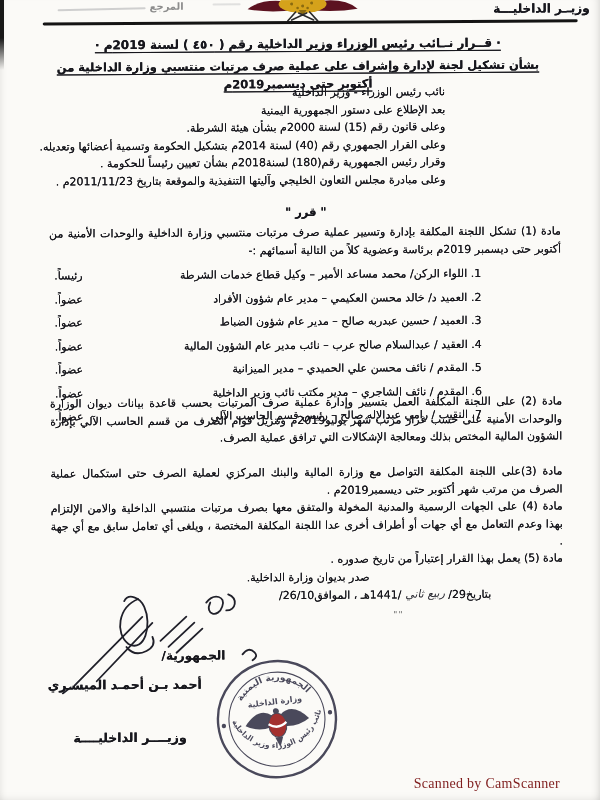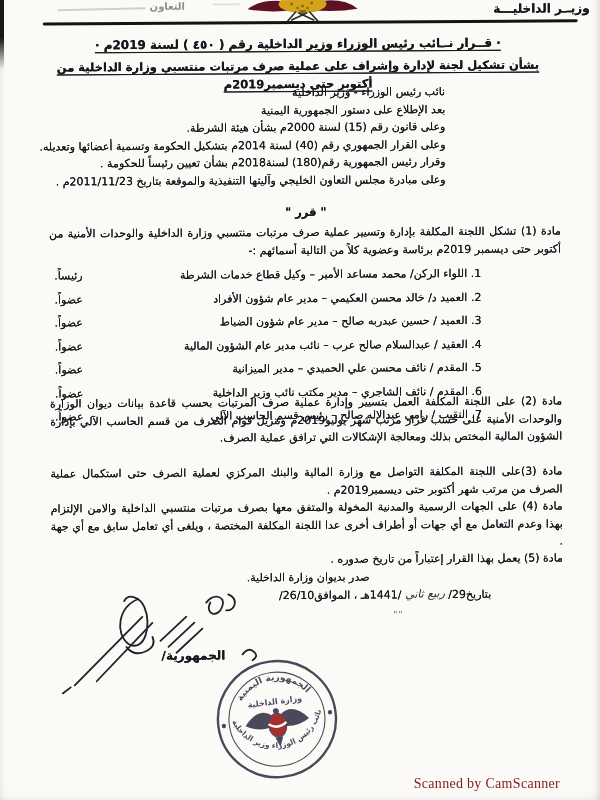--- a/index.html
+++ b/index.html
@@ -60,21 +60,21 @@
 <body>
 
 <div class="page">
 
   <div class="abs edge-strip"></div>
 
   <div class="content">
 
     <div class="abs faint-line" style="left:60px; top:7px; width:88px; transform:rotate(-1deg);"></div>
     <div class="abs faint-line" style="left:215px; top:3px; width:28px; opacity:.6;"></div>
-    <div class="abs faint-label" style="left:152px; top:0;">التعاون</div>
+    <div class="abs faint-label" style="left:152px; top:0;">المرجع</div>
 
     <svg class="abs emblem-svg" viewBox="0 0 118 22" aria-hidden="true">
       <path d="M4 9 Q20 -4 52 3 L52 10 Q26 13 4 9 Z" fill="#5c1220"></path>
       <path d="M114 9 Q98 -4 66 3 L66 10 Q92 13 114 9 Z" fill="#5c1220"></path>
       <ellipse cx="59" cy="4" rx="24" ry="9" fill="#d5a21b"></ellipse>
       <circle cx="48" cy="4" r="1.5" fill="#8a6a10"></circle>
         <circle cx="59" cy="6" r="1.5" fill="#8a6a10"></circle>
       <circle cx="68" cy="3" r="1.5" fill="#8a6a10"></circle>
         <circle cx="54" cy="8" r="1.3" fill="#8a6a10"></circle>
       <circle cx="64" cy="8" r="1.3" fill="#8a6a10"></circle>
@@ -154,20 +154,22 @@
         <path d="M 104 52 l 26 -24 M 112 58 l 26 -24 M 120 64 l 26 -24"></path>
         <path d="M 150 14 c 8 -10 20 -6 16 4 c -4 12 -18 8 -12 -4"></path>
         <path d="M 172 6 c 10 4 8 16 -2 16"></path>
         <path d="M 70 58 q 8 10 20 4 q 10 -5 6 -14"></path>
         <path d="M 14 98 l -8 6"></path>
         <path d="M 186 66 q 6 -8 12 -2 q 4 4 -2 8"></path>
       </g>
     </svg>
 
     <div class="abs sig-line sig-title">الجمهورية/</div>
+    <div class="abs sig-line sig-name">أحمد بـن أحمـد الميسـري</div>
+    <div class="abs sig-line sig-role2">وزيــــر الداخليــــة</div>
 
     <svg class="abs stamp-svg" viewBox="0 0 124 122" aria-hidden="true">
       <g stroke="#3b3b4e" fill="none">
         <ellipse cx="62" cy="61" rx="59" ry="58" stroke-width="2.4"></ellipse>
         <ellipse cx="62" cy="61" rx="48" ry="47" stroke-width="1.1"></ellipse>
       </g>
       <circle cx="8.5" cy="61" r="2.2" fill="#3b3b4e"></circle>
       <circle cx="115.5" cy="61" r="2.2" fill="#3b3b4e"></circle>
       <path id="stTop" d="M 22 61 A 40 39 0 0 1 102 61" fill="none"></path>
       <text font-size="9" font-weight="bold" fill="#3b3b4e" font-family="DejaVu Sans, sans-serif">

